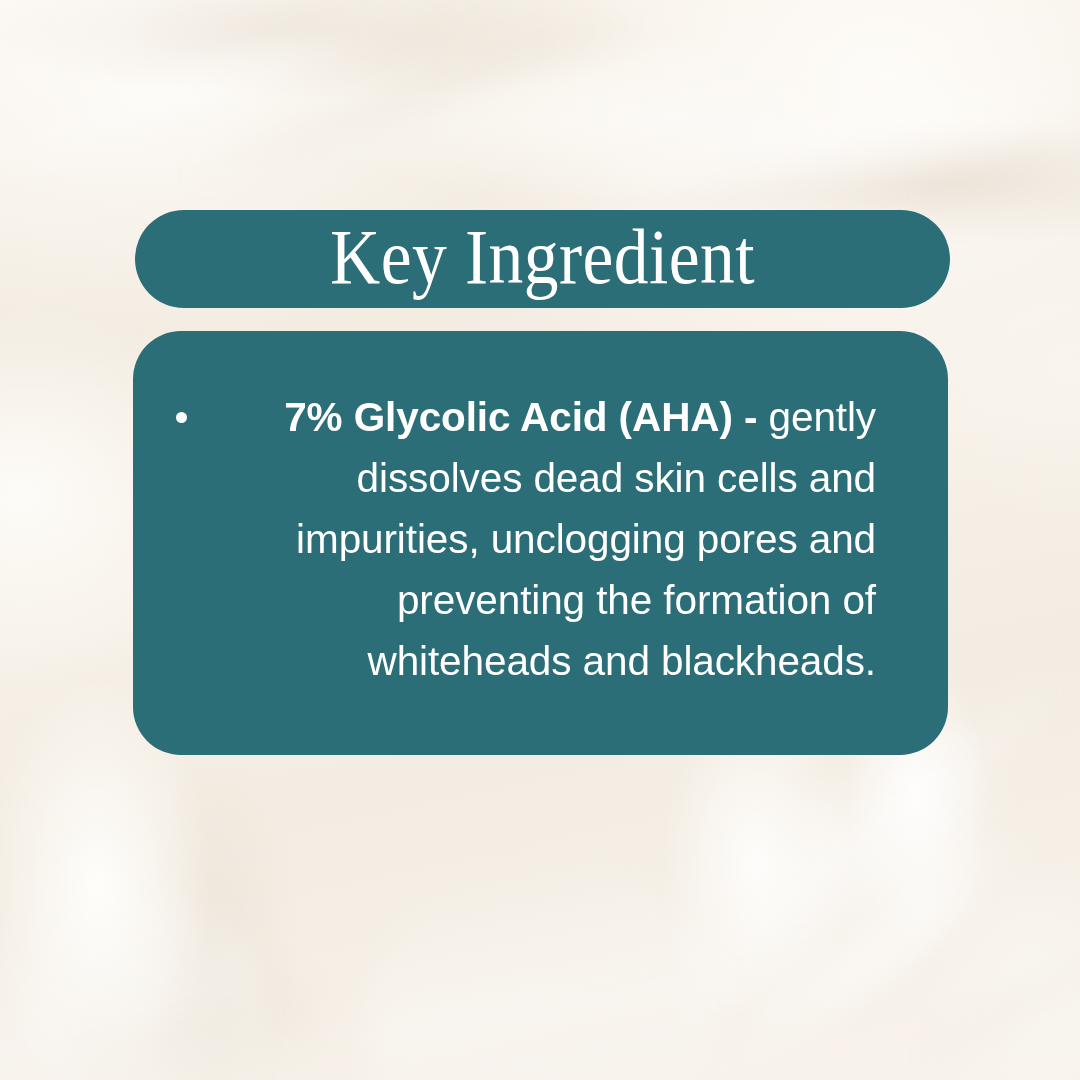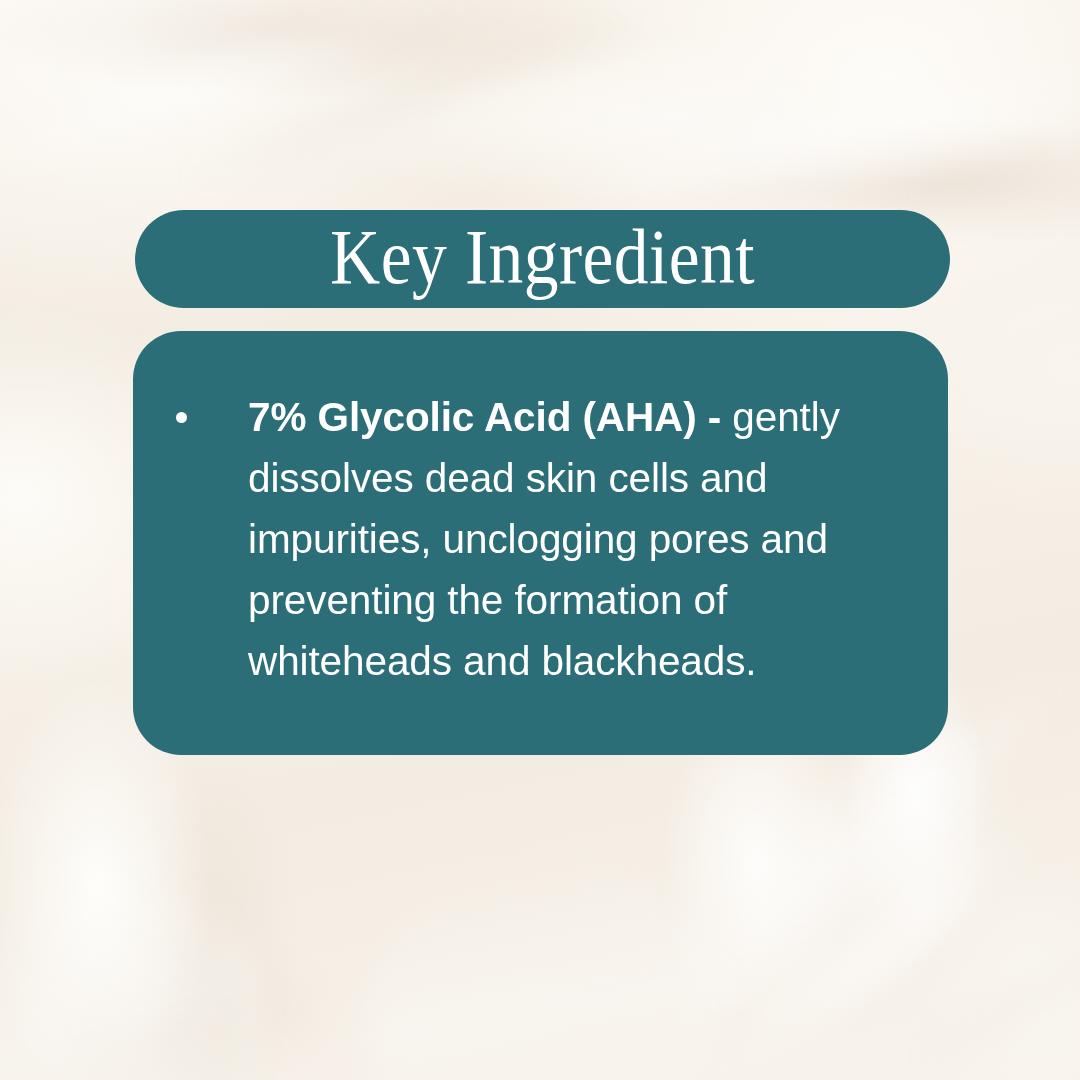--- a/index.html
+++ b/index.html
@@ -130,20 +130,21 @@
 
   .bullet-item {
     position: relative;
     padding-left: 72px;
     color: #ffffff;
     font-family: "Liberation Sans", sans-serif;
     font-size: 40.5px;
     line-height: 61px;
     font-weight: 400;
     letter-spacing: -0.1px;
+    text-align: right;
   }
 
   .bullet-dot {
     position: absolute;
     left: 0px;
     top: 25px;
     width: 11px;
     height: 11px;
     border-radius: 50%;
     background: #ffffff;

